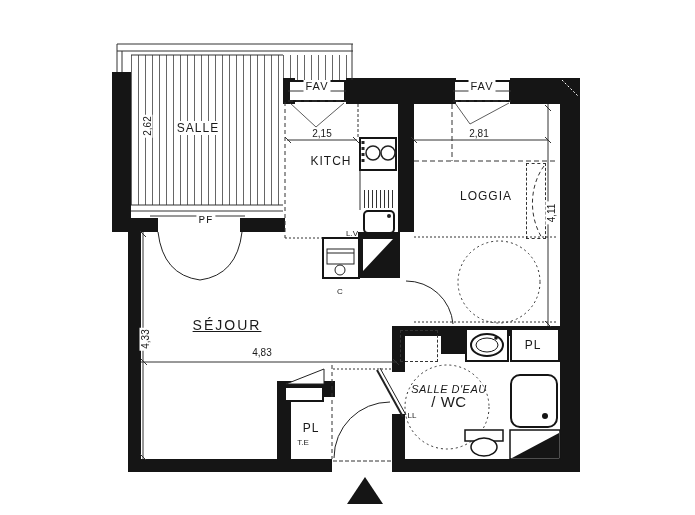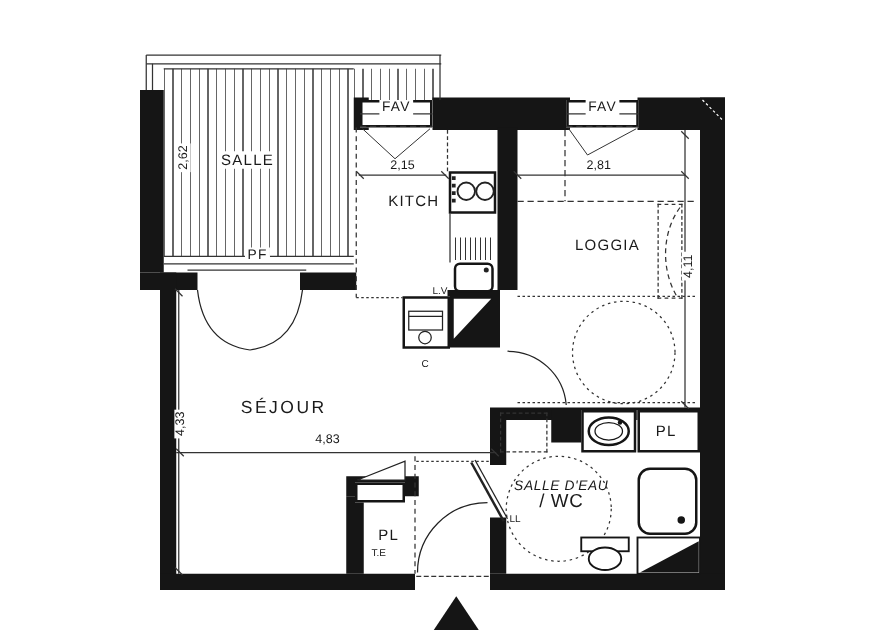--- a/index.html
+++ b/index.html
@@ -164,30 +164,30 @@
       <rect x="465" y="430" width="38" height="11" fill="#fff" stroke="#151515" stroke-width="1.5"></rect>
       <ellipse cx="484" cy="447" rx="13" ry="9" fill="#fff" stroke="#151515" stroke-width="1.5"></ellipse>
     </g>
 
     <line x1="562" y1="80" x2="578" y2="96" stroke="#fff" stroke-width="1" stroke-dasharray="2 2"></line>
     <polygon points="347,504 383,504 365,477" fill="#151515"></polygon>
   </svg>
 
   <div class="lbl bg" style="left:198px;top:128px;">SALLE</div>
   <div class="lbl bg dim rot" style="left:147px;top:126px;">2,62</div>
-  <div class="lbl bg" style="left:206px;top:204px;font-size:11px;">PF</div>
+  <div class="lbl bg" style="left:206px;top:220px;font-size:11px;font-family:Liberation Mono, monospace;">PF</div>
   <div class="lbl bg" style="left:317px;top:86px;font-size:11px;">FAV</div>
   <div class="lbl bg" style="left:482px;top:86px;font-size:11px;">FAV</div>
   <div class="lbl dim" style="left:322px;top:133px;">2,15</div>
   <div class="lbl" style="left:331px;top:161px;">KITCH</div>
   <div class="lbl small" style="left:352px;top:185px;">L.V</div>
   <div class="lbl dim" style="left:479px;top:133px;">2,81</div>
   <div class="lbl" style="left:486px;top:196px;">LOGGIA</div>
   <div class="lbl bg dim rot" style="left:551px;top:213px;">4,11</div>
-  <div class="lbl big" style="left:227px;top:325px;">SÉJOUR</div>
+  <div class="lbl big" style="left:227px;top:325px;text-decoration:underline;">SÉJOUR</div>
   <div class="lbl bg dim rot" style="left:145px;top:339px;">4,33</div>
   <div class="lbl bg dim" style="left:262px;top:352px;text-align:right;">4,83</div>
   <div class="lbl small" style="left:340px;top:243px;">C</div>
   <div class="lbl small" style="left:303px;top:394px;">T.E</div>
   <div class="lbl" style="left:311px;top:428px;">PL</div>
   <div class="lbl" style="left:449px;top:389px;font-size:11px;letter-spacing:0.5px;font-style:italic;">SALLE D'EAU</div>
   <div class="lbl" style="left:449px;top:401px;font-size:15px;letter-spacing:0.5px;">/ WC</div>
   <div class="lbl small" style="left:412px;top:367px;">LL</div>
   <div class="lbl" style="left:533px;top:345px;">PL</div>
 

